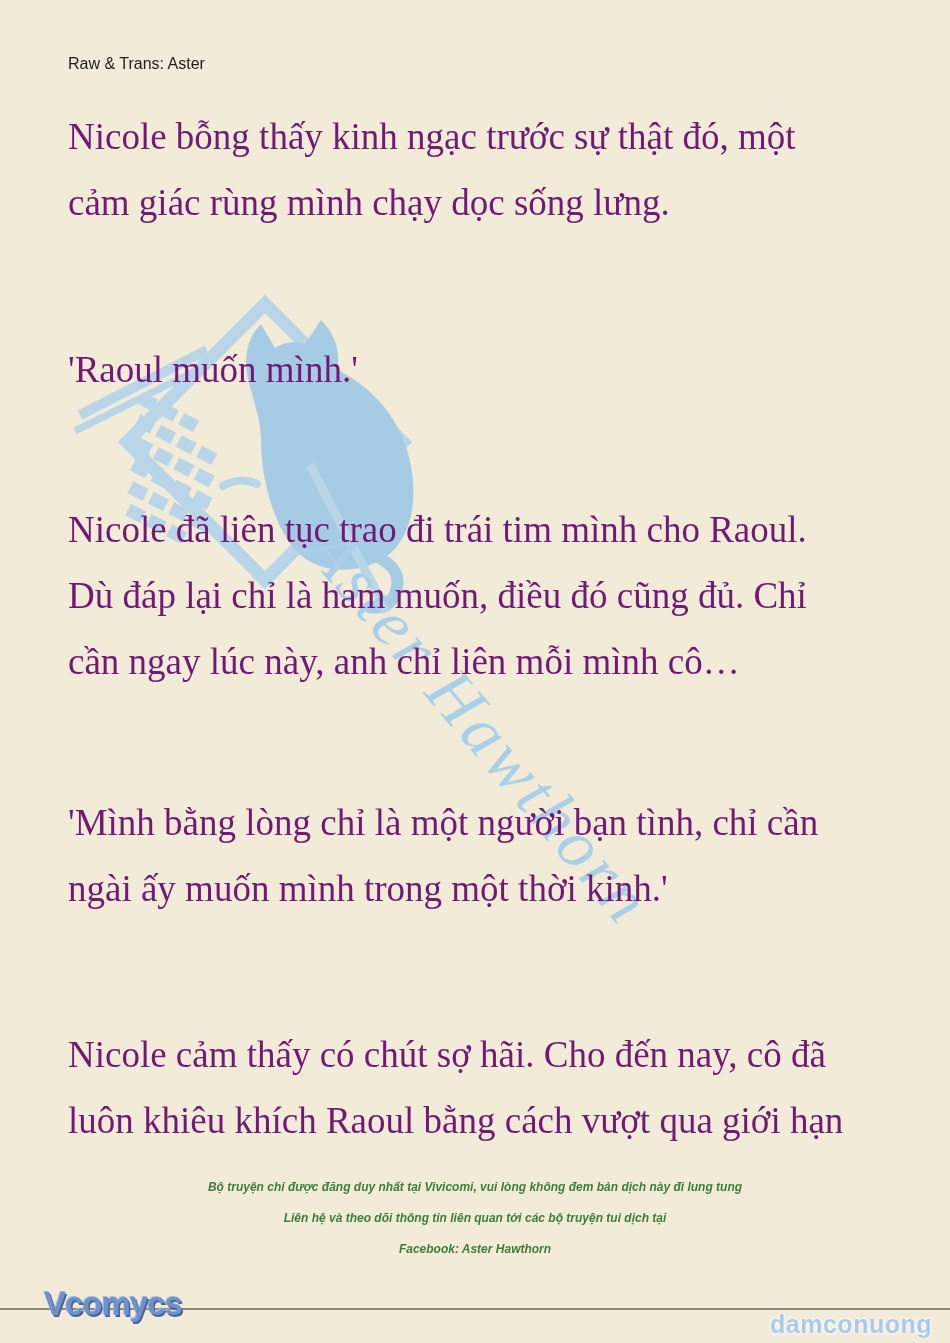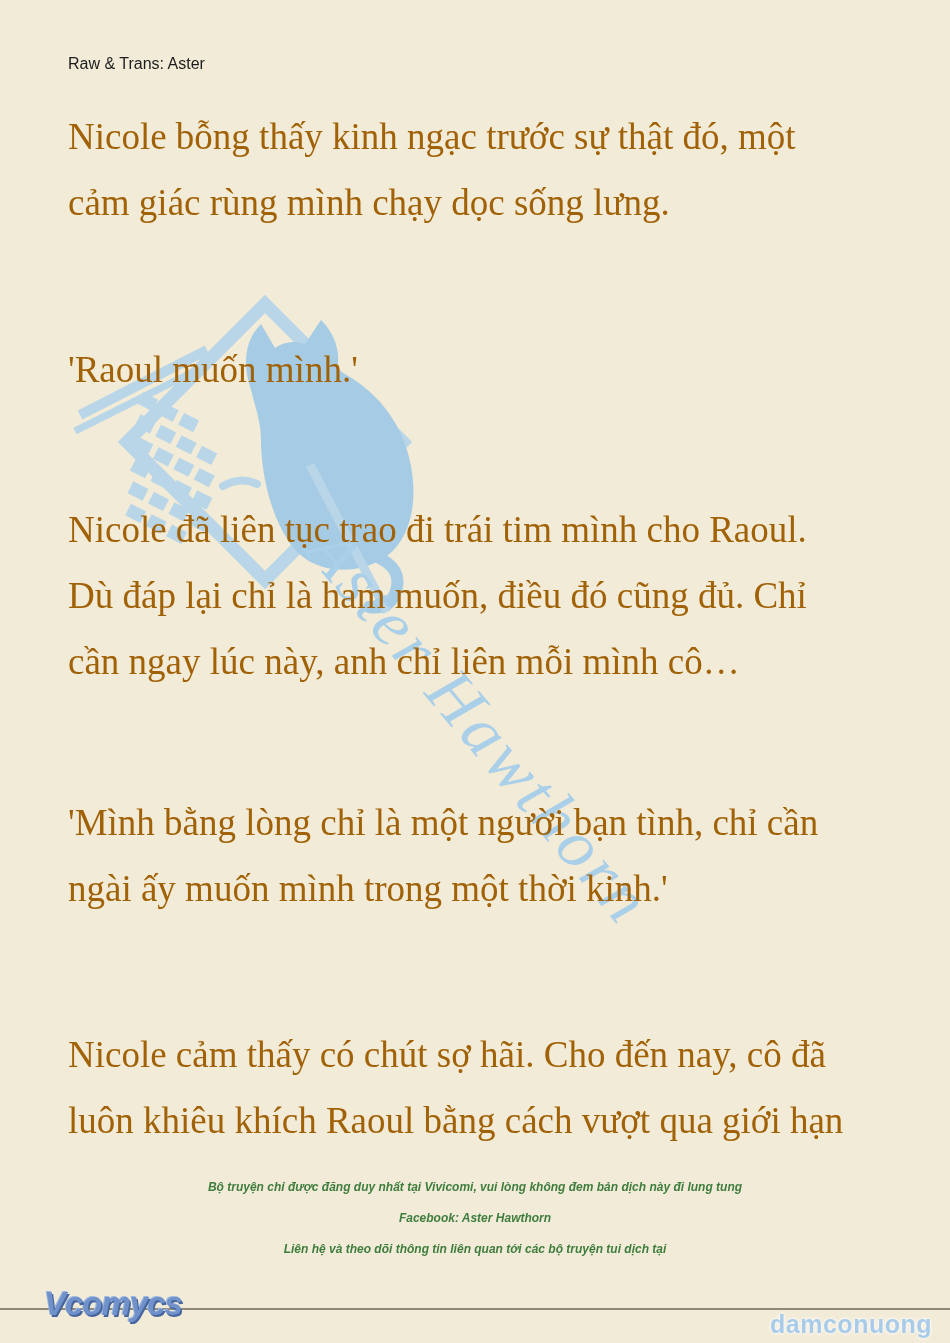--- a/index.html
+++ b/index.html
@@ -48,21 +48,21 @@
   }
 
   
   .para {
     position: absolute;
     left: 68px;
     z-index: 2;
     font-family: "Liberation Serif", serif;
     font-size: 37px;
     line-height: 66px;
-    color: #a16207;
+    color: #701a75;
     white-space: nowrap;
   }
   .para div { white-space: nowrap; }
   .p1 { top: 104px; }
   .p2 { top: 337px; text-align: center; }
   .p3 { top: 497px; }
   .p4 { top: 790px; }
   .p5 { top: 1022px; }
 
   
@@ -90,21 +90,20 @@
     background: #8d8a7c;
     z-index: 2;
   }
   .vcomycs {
     position: absolute;
     left: 44px;
     top: 1285px;
     z-index: 3;
     font-family: "Liberation Sans", sans-serif;
     font-weight: bold;
-    font-style: italic;
     font-size: 33px;
     letter-spacing: -1px;
     color: #7091c9;
     text-shadow: 1.5px 1.5px 0 #46659f, -1px -1px 0 #9db9e2;
   }
   .damconuong {
     position: absolute;
     right: 18px;
     top: 1310px;
     z-index: 3;
@@ -188,22 +187,22 @@
     <div>ngài ấy muốn mình trong một thời kinh.'</div>
   </div>
 
   <div class="para p5">
     <div>Nicole cảm thấy có chút sợ hãi. Cho đến nay, cô đã</div>
     <div>luôn khiêu khích Raoul bằng cách vượt qua giới hạn</div>
   </div>
 
   <div class="notice">
     <div>Bộ truyện chỉ được đăng duy nhất tại Vivicomi, vui lòng không đem bản dịch này đi lung tung</div>
+    <div>Liên hệ và theo dõi thông tin liên quan tới các bộ truyện tui dịch tại</div>
     <div>Facebook: Aster Hawthorn</div>
-    <div>Liên hệ và theo dõi thông tin liên quan tới các bộ truyện tui dịch tại</div>
   </div>
 
   <div class="bottom-rule"></div>
 
   <div class="vcomycs">Vcomycs</div>
 
   <div class="damconuong">damconuong</div>
 
 </div>
 

